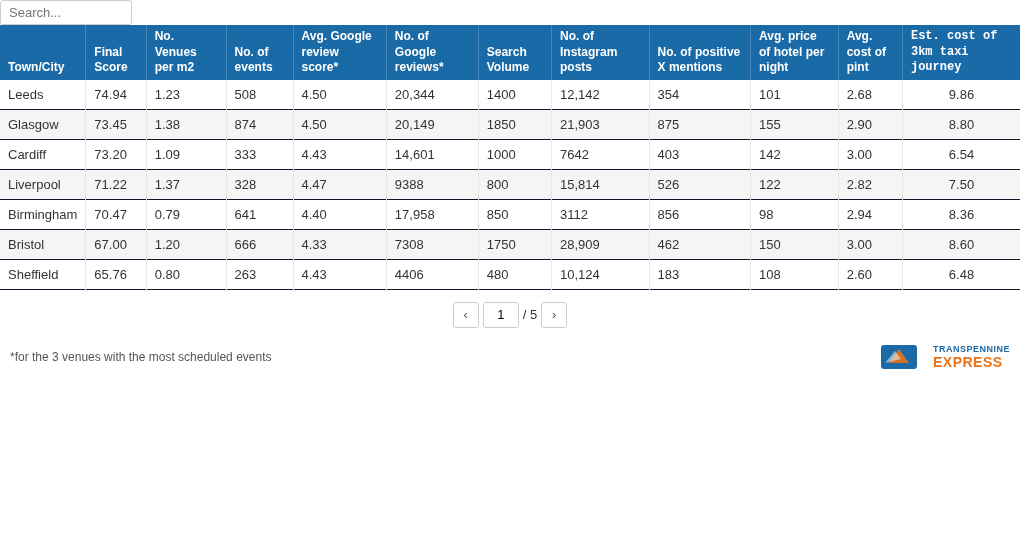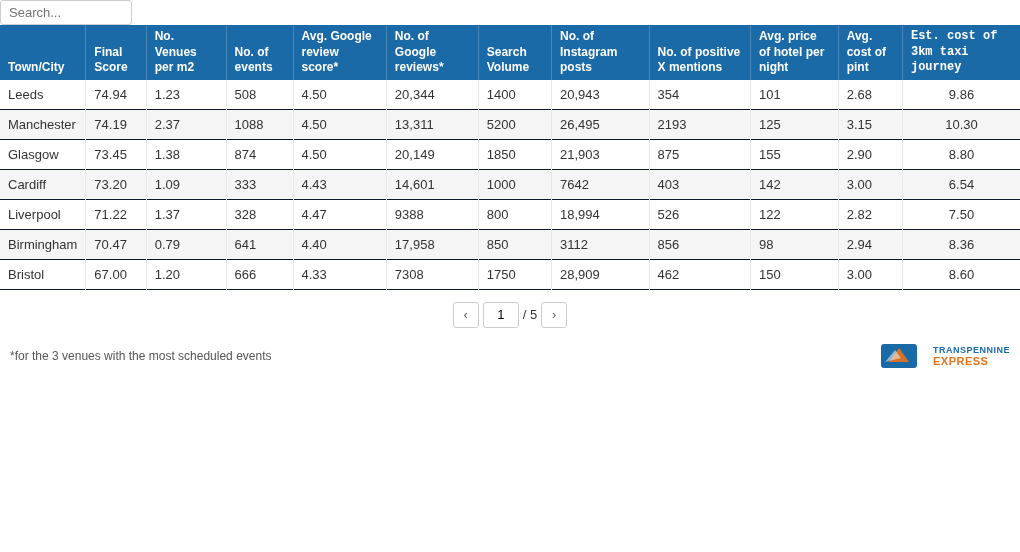--- a/index.html
+++ b/index.html
@@ -157,39 +157,25 @@
   </thead>
   <tbody id="table-body">
   <tr>
         <td>Leeds</td>
         <td>74.94</td>
         <td>1.23</td>
         <td>508</td>
         <td>4.50</td>
         <td>20,344</td>
         <td>1400</td>
-        <td>20,943</td>
+        <td>12,142</td>
         <td>354</td>
         <td>101</td>
         <td>2.68</td>
         <td>9.86</td>
-      </tr>
-      <tr>
-        <td>Manchester</td>
-        <td>74.19</td>
-        <td>2.37</td>
-        <td>1088</td>
-        <td>4.50</td>
-        <td>13,311</td>
-        <td>5200</td>
-        <td>26,495</td>
-        <td>2193</td>
-        <td>125</td>
-        <td>3.15</td>
-        <td>10.30</td>
       </tr>
       <tr>
         <td>Glasgow</td>
         <td>73.45</td>
         <td>1.38</td>
         <td>874</td>
         <td>4.50</td>
         <td>20,149</td>
         <td>1850</td>
         <td>21,903</td>
@@ -213,21 +199,21 @@
         <td>6.54</td>
       </tr>
       <tr>
         <td>Liverpool</td>
         <td>71.22</td>
         <td>1.37</td>
         <td>328</td>
         <td>4.47</td>
         <td>9388</td>
         <td>800</td>
-        <td>18,994</td>
+        <td>15,814</td>
         <td>526</td>
         <td>122</td>
         <td>2.82</td>
         <td>7.50</td>
       </tr>
       <tr>
         <td>Birmingham</td>
         <td>70.47</td>
         <td>0.79</td>
         <td>641</td>
@@ -247,36 +233,50 @@
         <td>666</td>
         <td>4.33</td>
         <td>7308</td>
         <td>1750</td>
         <td>28,909</td>
         <td>462</td>
         <td>150</td>
         <td>3.00</td>
         <td>8.60</td>
       </tr>
+      <tr>
+        <td>Sheffield</td>
+        <td>65.76</td>
+        <td>0.80</td>
+        <td>263</td>
+        <td>4.43</td>
+        <td>4406</td>
+        <td>480</td>
+        <td>10,124</td>
+        <td>183</td>
+        <td>108</td>
+        <td>2.60</td>
+        <td>6.48</td>
+      </tr>
     </tbody>
 </table>
 
 <div class="pagination">
   <button class="page-btn">‹</button>
   <input class="page-input" type="text" value="1" style="">
   <span class="page-total">/ 5</span>
   <button class="page-btn">›</button>
 </div>
 
 <div class="footer">
   <span class="footer-note">*for the 3 venues with the most scheduled events</span>
   <div class="brand-logo">
     <svg class="brand-icon" viewBox="0 0 36 24" xmlns="http://www.w3.org/2000/svg">
       <rect width="36" height="24" rx="3" fill="#1a6aa8"></rect>
       <polygon points="8,18 18,4 28,18" fill="#e8731a" opacity="0.9"></polygon>
       <polygon points="4,18 14,6 20,14" fill="white" opacity="0.5"></polygon>
     </svg>
     <div>
       <div style="font-size:9px;font-weight:bold;color:#1a6aa8;text-transform:uppercase;letter-spacing:0.5px;">TRANSPENNINE</div>
-      <div style="font-size:11px;font-weight:bold;color:#e8731a;text-transform:uppercase;letter-spacing:0.5px;">EXPRESS</div>
+      <div style="font-size:14px;font-weight:bold;color:#e8731a;text-transform:uppercase;letter-spacing:0.5px;">EXPRESS</div>
     </div>
   </div>
 </div>
 
 </body></html>

